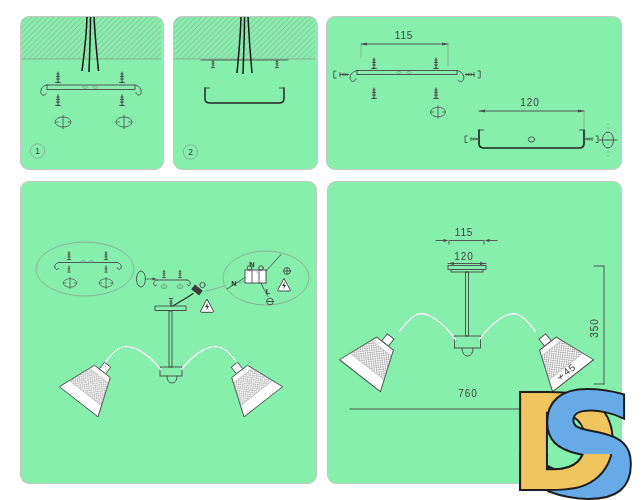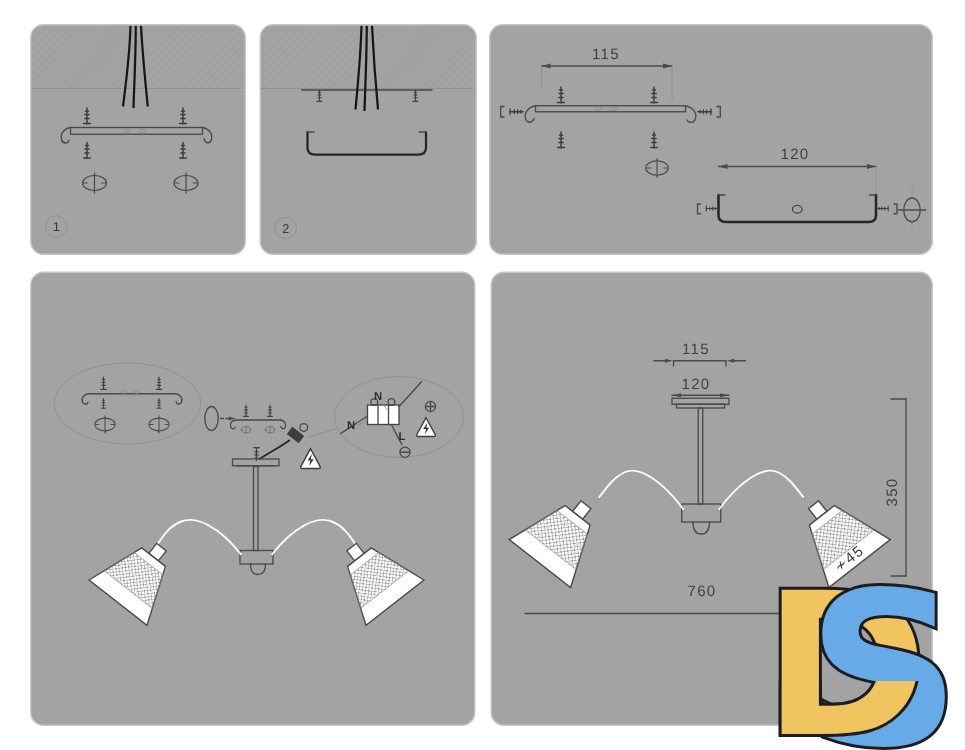--- a/index.html
+++ b/index.html
@@ -1,18 +1,18 @@
 <!DOCTYPE html>
 <html><head>
 <meta charset="utf-8">
 <style>
   html,body{margin:0;padding:0;background:#ffffff;}
   .stage{position:relative;width:643px;height:500px;background:#fff;overflow:hidden;
          font-family:"Liberation Sans",sans-serif;}
-  .panel{position:absolute;background:#a3a3a3;border:1px solid #c6c6c6;border-radius:9px;overflow:hidden;}
+  .panel{position:absolute;background:#86efac;border:1px solid #c6c6c6;border-radius:9px;overflow:hidden;}
   .panel svg{display:block;}
   #panel1{left:20px;top:16px;width:142px;height:152px;}
   #panel2{left:173px;top:16px;width:143px;height:152px;}
   #panel3{left:326px;top:16px;width:294px;height:152px;}
   #panel4{left:20px;top:181px;width:295px;height:301px;}
   #panel5{left:327px;top:181px;width:293px;height:301px;}
   #logo{position:absolute;left:511px;top:384px;width:132px;height:116px;}
   .ln{stroke:#4a4a4a;fill:none;stroke-width:.9;stroke-linecap:round;}
   .dk{stroke:#262626;fill:none;stroke-linecap:round;}
   .thin{stroke:#8f8f8f;fill:none;stroke-width:.6;}

